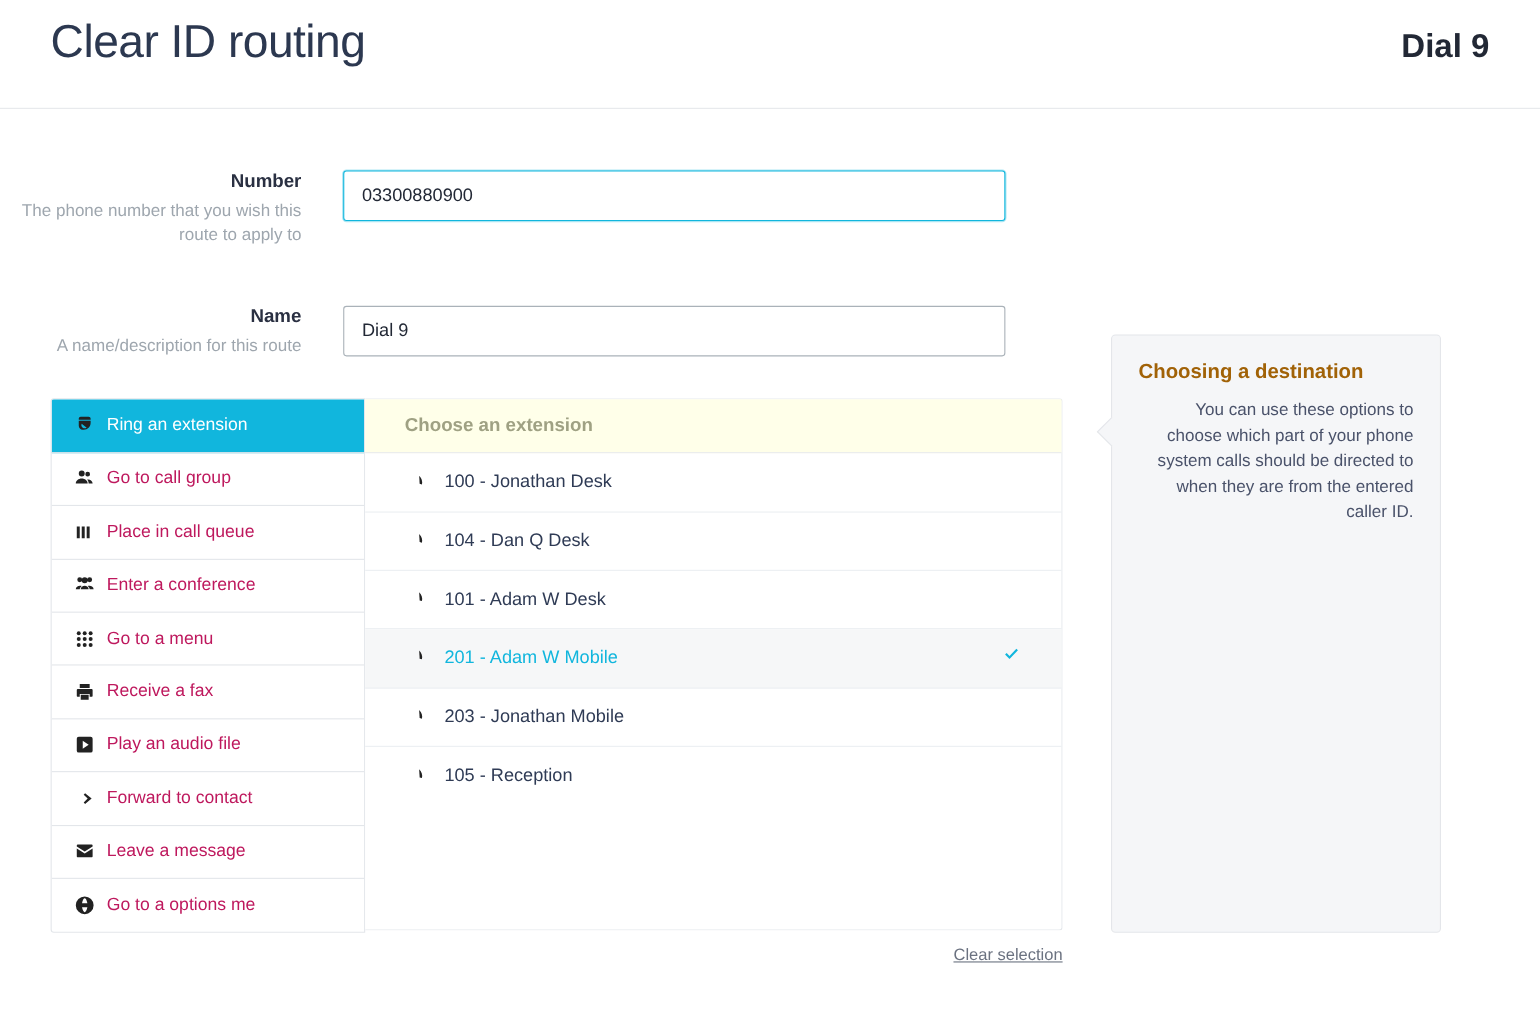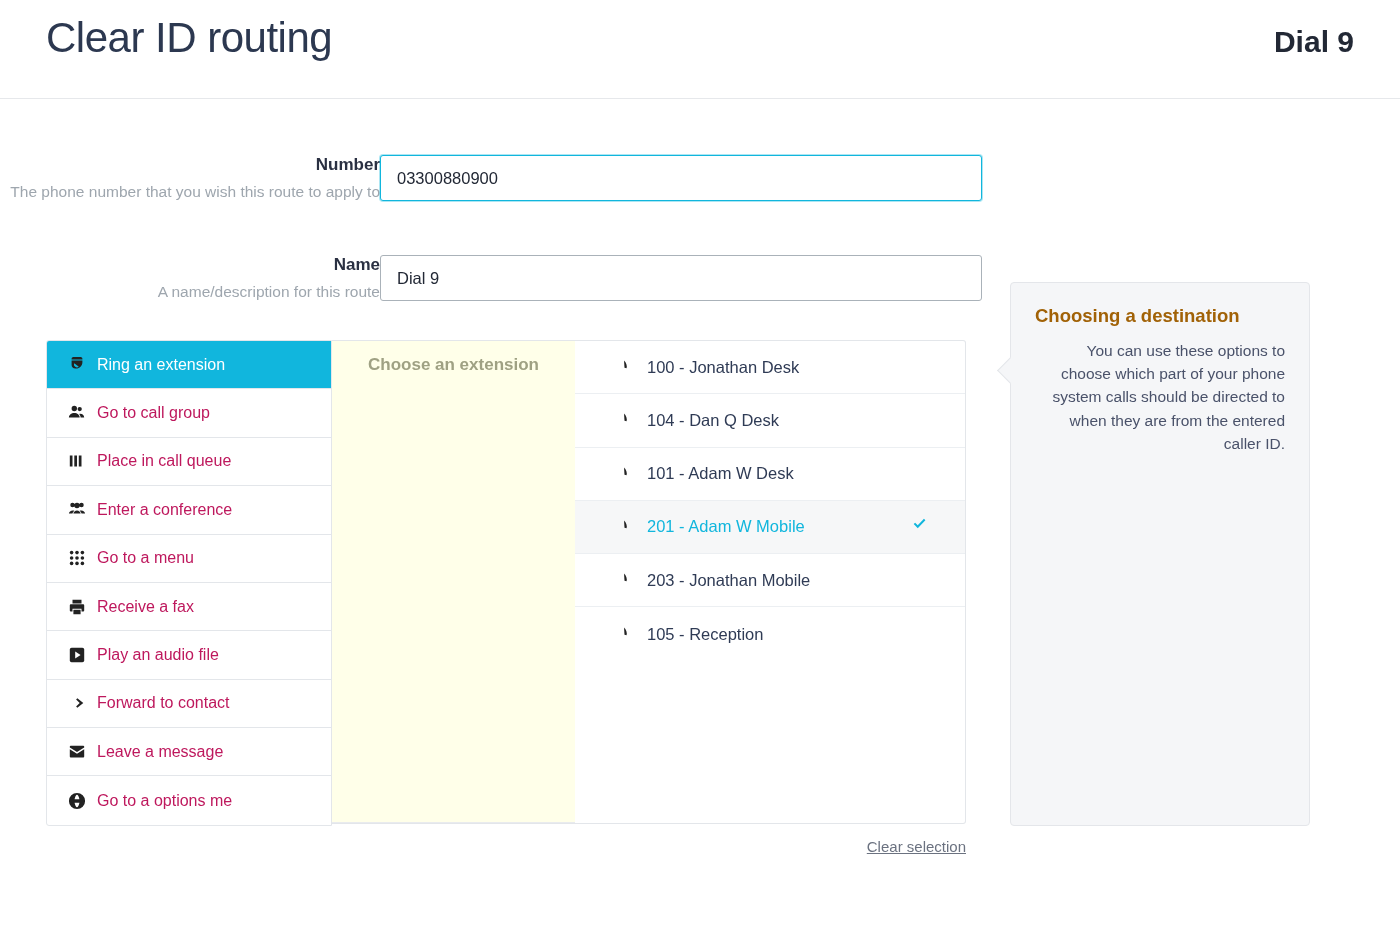--- a/index.html
+++ b/index.html
@@ -33,21 +33,22 @@
   
   .content {
     padding-top: 56px;
   }
 
   .form-row {
     display: flex;
     margin-bottom: 52px;
   }
   .form-label-col {
-    width: 380px;
+    width: 312px;
+    padding-right: 38px;
     text-align: right;
   }
   .form-label {
     font-weight: 700;
     font-size: 17px;
     color: #2a3042;
   }
   .form-hint {
     color: #9ea6ae;
     font-size: 15.5px;
@@ -108,21 +109,21 @@
   }
 
   
   .ext-panel {
     width: 634px;
     border: 1px solid #e3e6ea;
     border-left: none;
     border-radius: 0 3px 3px 0;
     background: #fff;
     display: flex;
-    flex-direction: row;
+    flex-direction: column;
     height: 484px;
   }
   .ext-header {
     padding: 14px 36px;
     font-size: 17px;
     font-weight: 700;
     color: #9fa183;
     background: #ffffe9;
     border-bottom: 1px solid #e9ebee;
   }

